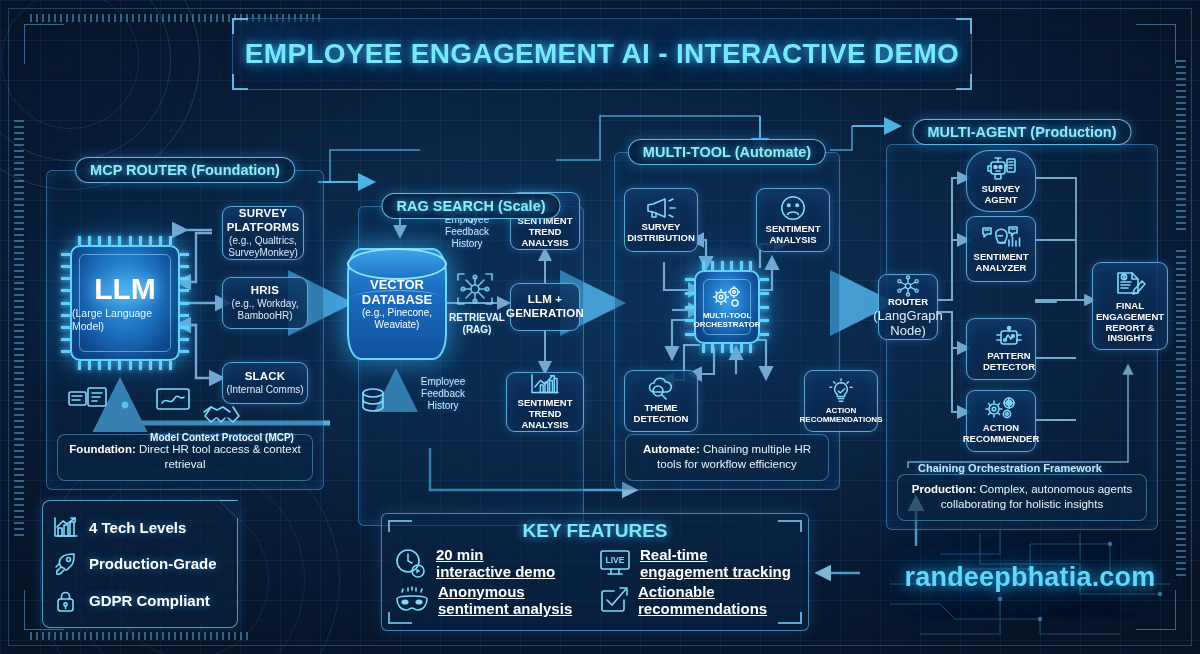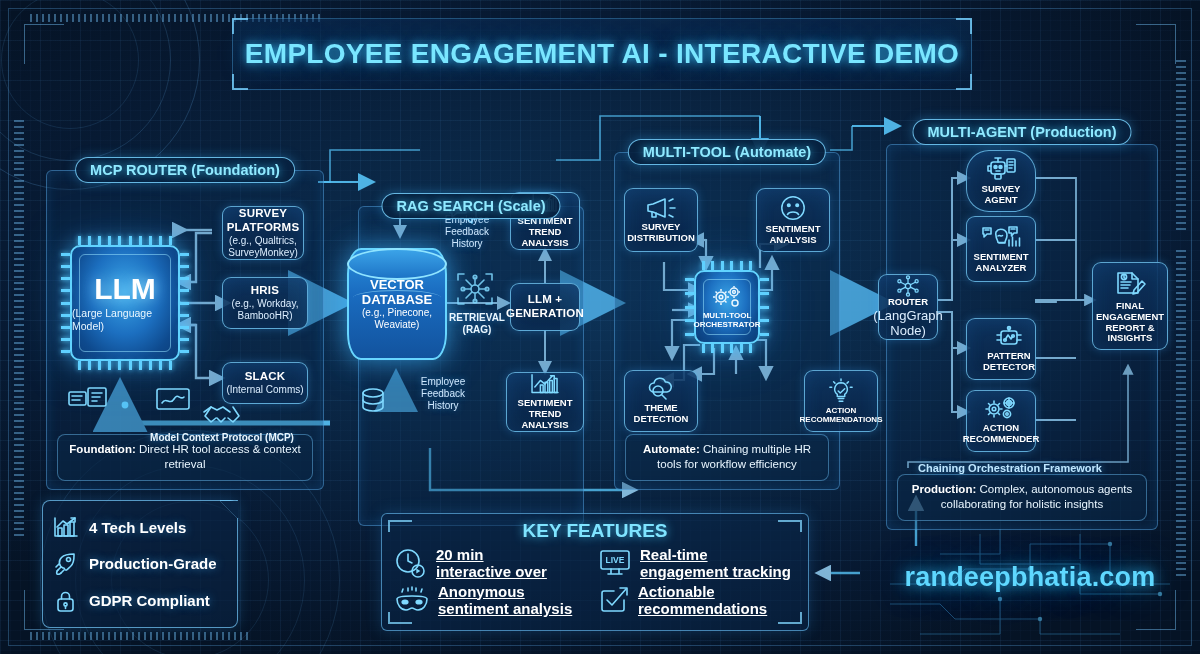--- a/index.html
+++ b/index.html
@@ -832,21 +832,21 @@
       <svg style="width:34px;height:32px;flex:none;" viewBox="0 0 34 32">
         <g class="icon">
             <circle cx="14" cy="14" r="11"></circle>
             <path d="M14 7v7l4 2"></path>
             <circle cx="24" cy="24" r="6"></circle>
             <path d="M22.3 21.6l4 2.4-4 2.4z" fill="#7fd9ff" stroke="none"></path>
           </g>
       </svg>
       <div class="txt">
           <div>20 min</div>
-          <div>interactive over</div>
+          <div>interactive demo</div>
         </div>
     </div>
 
     <div class="kf-item">
       <svg style="width:34px;height:32px;flex:none;" viewBox="0 0 34 32">
         <g class="icon">
             <rect x="3" y="4" width="28" height="18" rx="2"></rect>
             <path d="M13 22v4M21 22v4M10 27h14"></path>
         <text x="17" y="16" font-size="8.5" font-family="'Liberation Sans',sans-serif" fill="#7fd9ff" stroke="none" text-anchor="middle" font-weight="bold">LIVE</text>
           </g>

